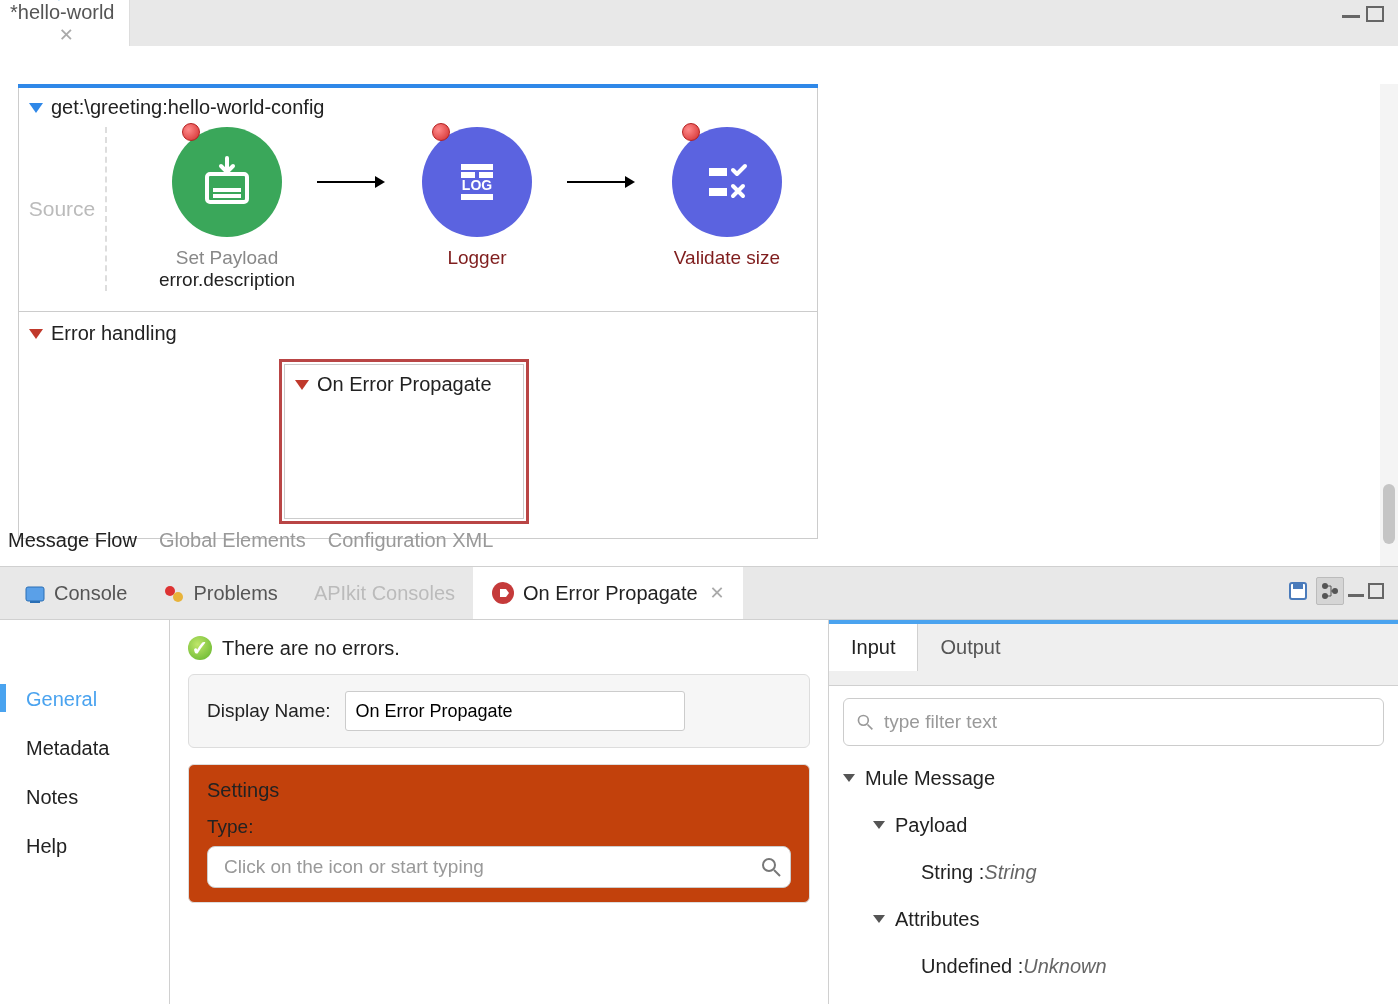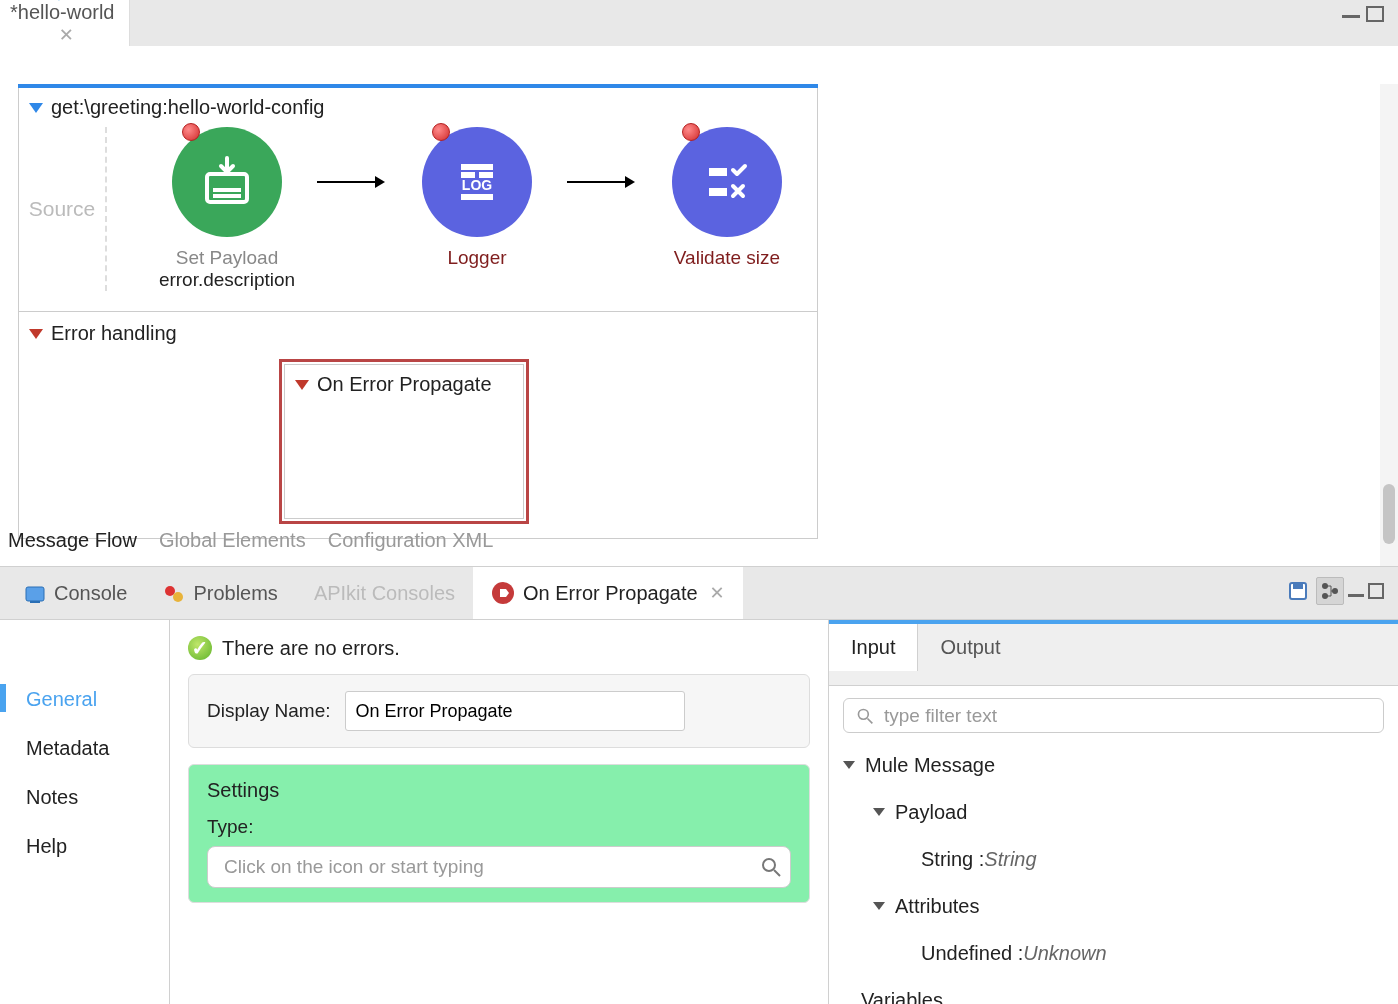--- a/index.html
+++ b/index.html
@@ -243,21 +243,21 @@
   .form-row { display:flex;align-items:center;gap:14px;font-size:19px;}
   .form-row input[type=text] {
     flex:0 0 340px; height:40px;
     border:1px solid #ccc; border-radius:3px;
     padding: 0 10px;
     font-size:18px;
     background:#fff;
   }
   .settings-card {
     border:1px solid #ddd; border-radius:6px;
-    background:#86efac;
+    background:#c2410c;
     padding: 14px 18px;
     margin-top: 16px;
   }
   .settings-card .title { font-size:20px; margin-bottom:14px;}
   .type-input {
     margin-top:8px;
     display:flex;align-items:center;
     border:1px solid #ccc; border-radius:8px;
     background:#fff;
     height:42px;
@@ -283,21 +283,21 @@
   .io-tab {
     padding: 12px 22px;
     font-size:20px;
     color:#555;
   }
   .io-tab.active { background:#fff; color:#222; border-right:1px solid #d0d0d0;}
   .io-body { padding: 12px 14px; }
   .filter-input {
     display:flex;align-items:center;
     border:1px solid #ccc; border-radius:6px;
-    height:35px;
+    height:48px;
     padding: 0 12px;
     color:#999;
     font-size:19px;
     gap:10px;
   }
   .tree { margin-top: 14px; font-size:20px; }
   .tree-row { display:flex;align-items:center;padding:3px 0;margin-top:18px;}
   .chev {
     width:0;height:0;display:inline-block;margin-right:10px;
     border-top:6px solid transparent;border-bottom:6px solid transparent;border-left:0;

